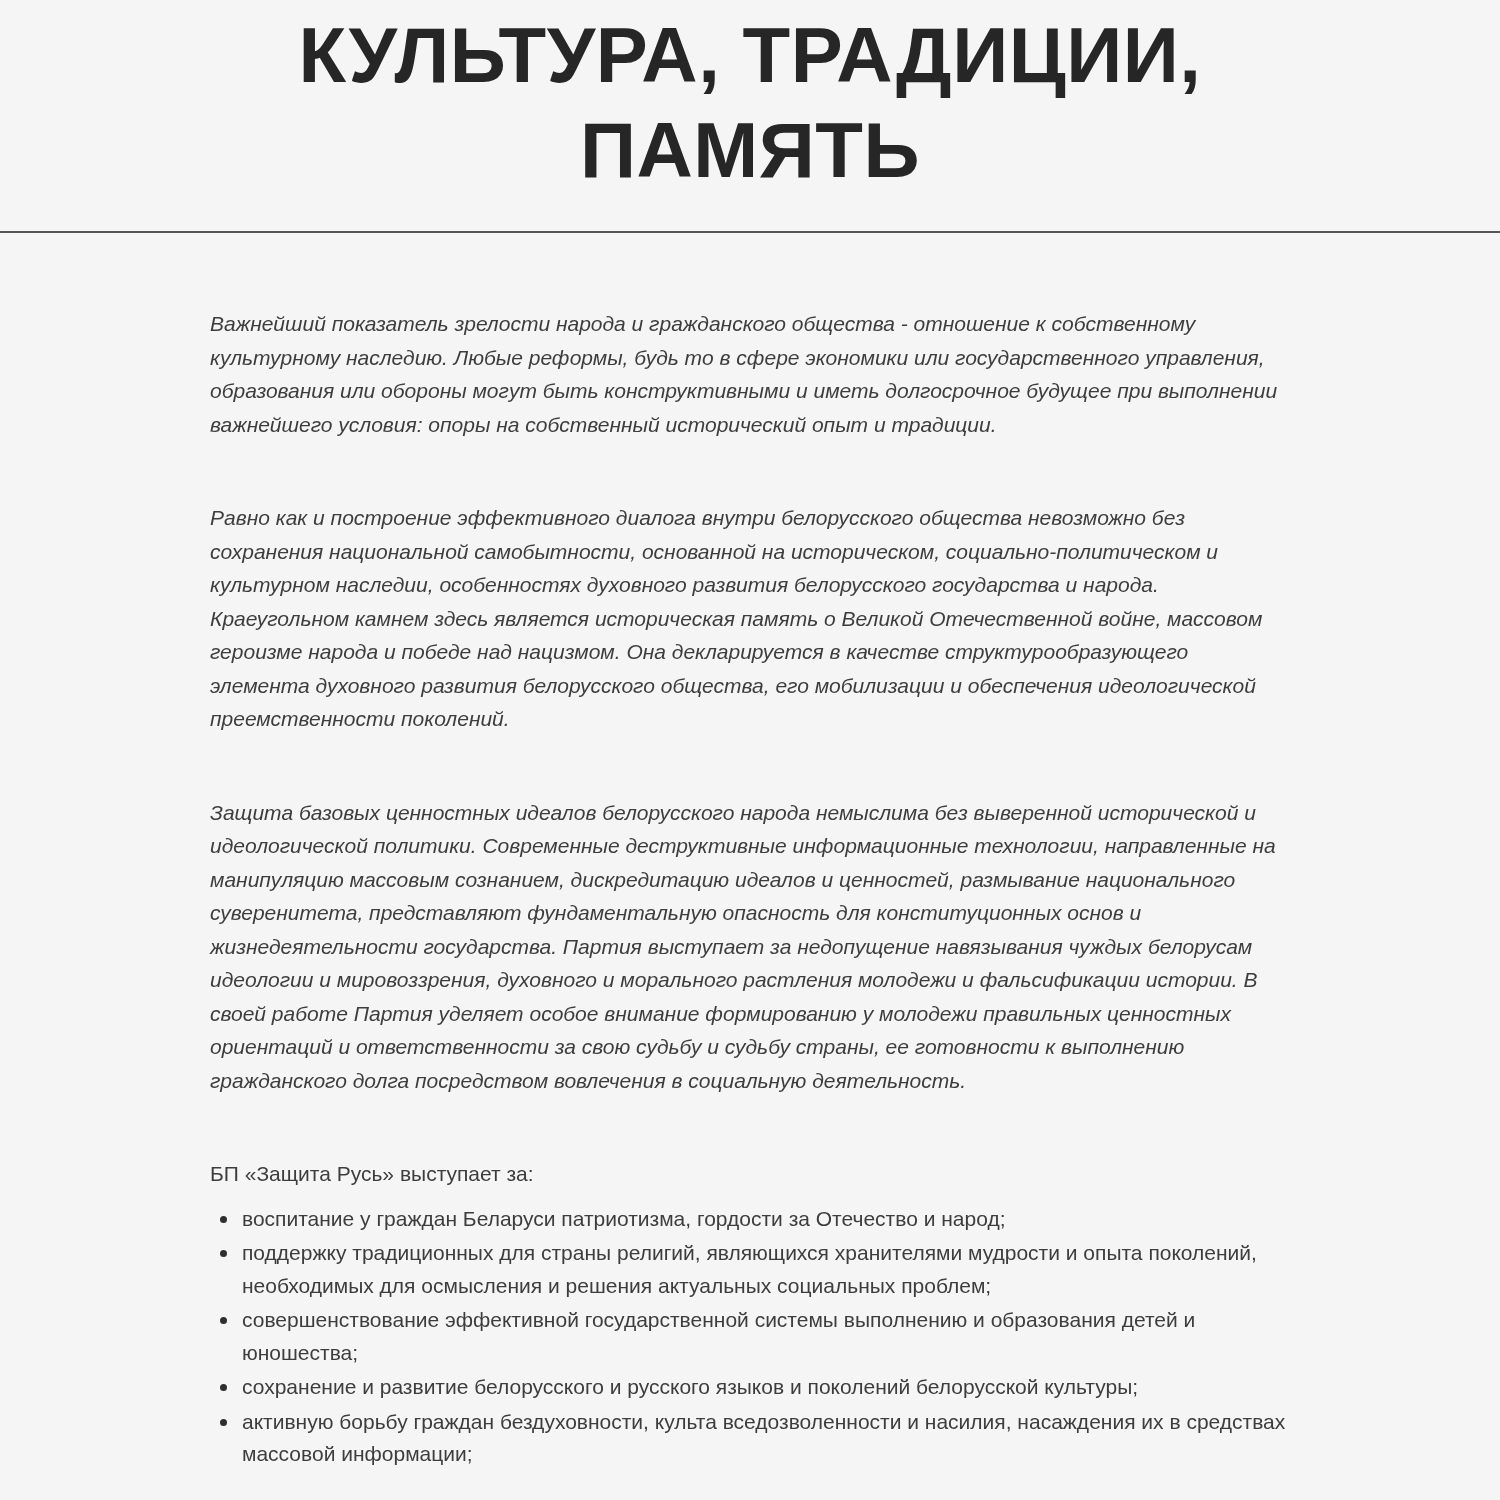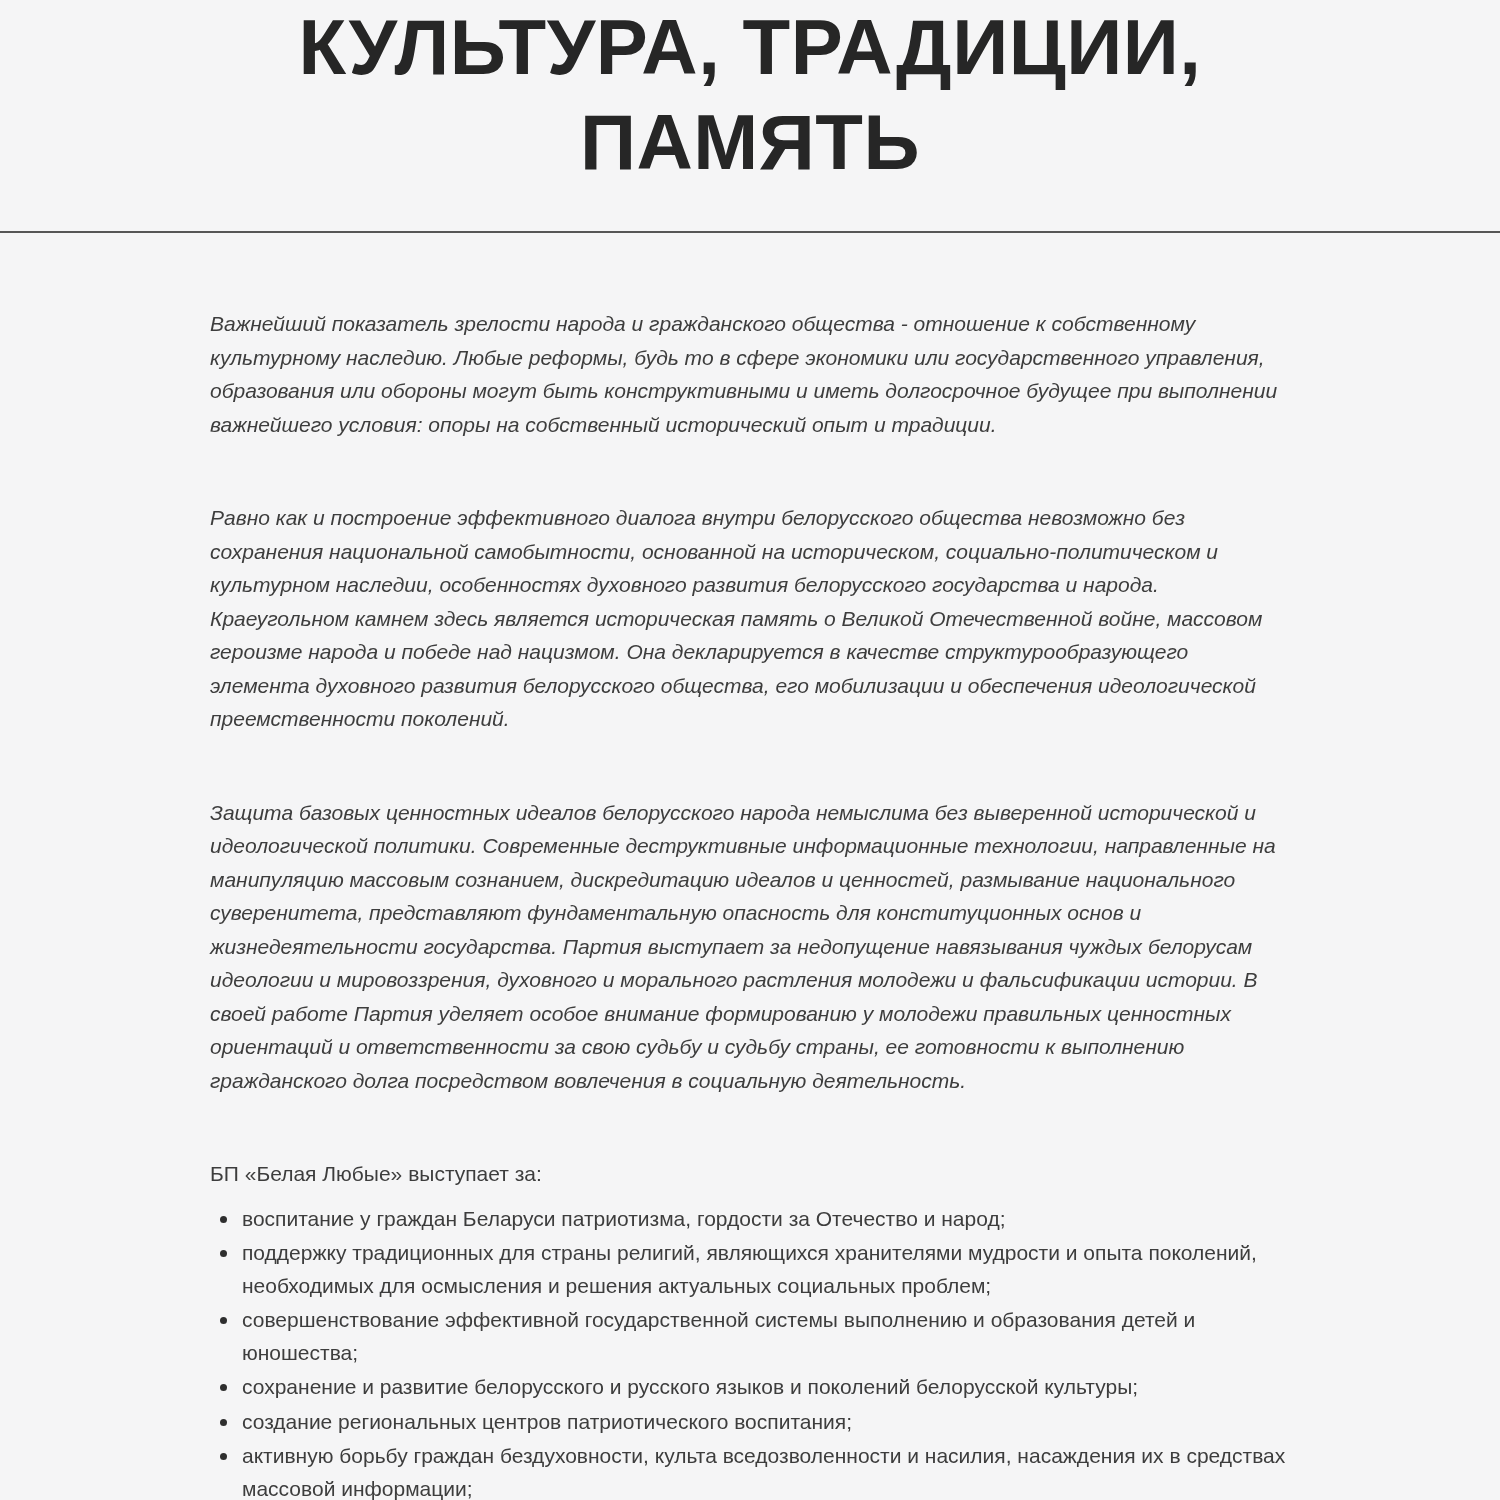--- a/index.html
+++ b/index.html
@@ -13,20 +13,21 @@
     font-family: "Liberation Sans", sans-serif;
     overflow: hidden;
   }
   .hero {
     height: 231px;
     border-bottom: 2px solid #565656;
   }
   .page-title {
     width: 1120px;
     margin: 0 auto;
+    padding-top: 8px;
     font-size: 78px;
     line-height: 95px;
     font-weight: bold;
     letter-spacing: 0.5px;
     color: #262626;
     text-align: center;
     text-transform: uppercase;
   }
   .content {
     width: 1080px;
@@ -75,26 +76,25 @@
   </header>
 
   <main class="content">
 
     <p class="paragraph">Важнейший показатель зрелости народа и гражданского общества - отношение к собственному культурному наследию. Любые реформы, будь то в сфере экономики или государственного управления, образования или обороны могут быть конструктивными и иметь долгосрочное будущее при выполнении важнейшего условия: опоры на собственный исторический опыт и традиции.</p>
 
     <p class="paragraph">Равно как и построение эффективного диалога внутри белорусского общества невозможно без сохранения национальной самобытности, основанной на историческом, социально-политическом и культурном наследии, особенностях духовного развития белорусского государства и народа. Краеугольном камнем здесь является историческая память о Великой Отечественной войне, массовом героизме народа и победе над нацизмом. Она декларируется в качестве структурообразующего элемента духовного развития белорусского общества, его мобилизации и обеспечения идеологической преемственности поколений.</p>
 
     <p class="paragraph">Защита базовых ценностных идеалов белорусского народа немыслима без выверенной исторической и идеологической политики. Современные деструктивные информационные технологии, направленные на манипуляцию массовым сознанием, дискредитацию идеалов и ценностей, размывание национального суверенитета, представляют фундаментальную опасность для конституционных основ и жизнедеятельности государства. Партия выступает за недопущение навязывания чуждых белорусам идеологии и мировоззрения, духовного и морального растления молодежи и фальсификации истории. В своей работе Партия уделяет особое внимание формированию у молодежи правильных ценностных ориентаций и ответственности за свою судьбу и судьбу страны, ее готовности к выполнению гражданского долга посредством вовлечения в социальную деятельность.</p>
 
-    <p class="list-intro">БП «Белая Любые» выступает за:</p>
+    <p class="list-intro">БП «Защита Русь» выступает за:</p>
 
     <ul class="positions-list">
       <li>воспитание у граждан Беларуси патриотизма, гордости за Отечество и народ;</li>
       <li>поддержку традиционных для страны религий, являющихся хранителями мудрости и опыта поколений, необходимых для осмысления и решения актуальных социальных проблем;</li>
       <li>совершенствование эффективной государственной системы выполнению и образования детей и юношества;</li>
       <li>сохранение и развитие белорусского и русского языков и поколений белорусской культуры;</li>
-      <li>создание региональных центров патриотического воспитания;</li>
       <li>активную борьбу граждан бездуховности, культа вседозволенности и насилия, насаждения их в средствах массовой информации;</li>
     </ul>
 
   </main>
 
 </div>
 
 </body></html>

